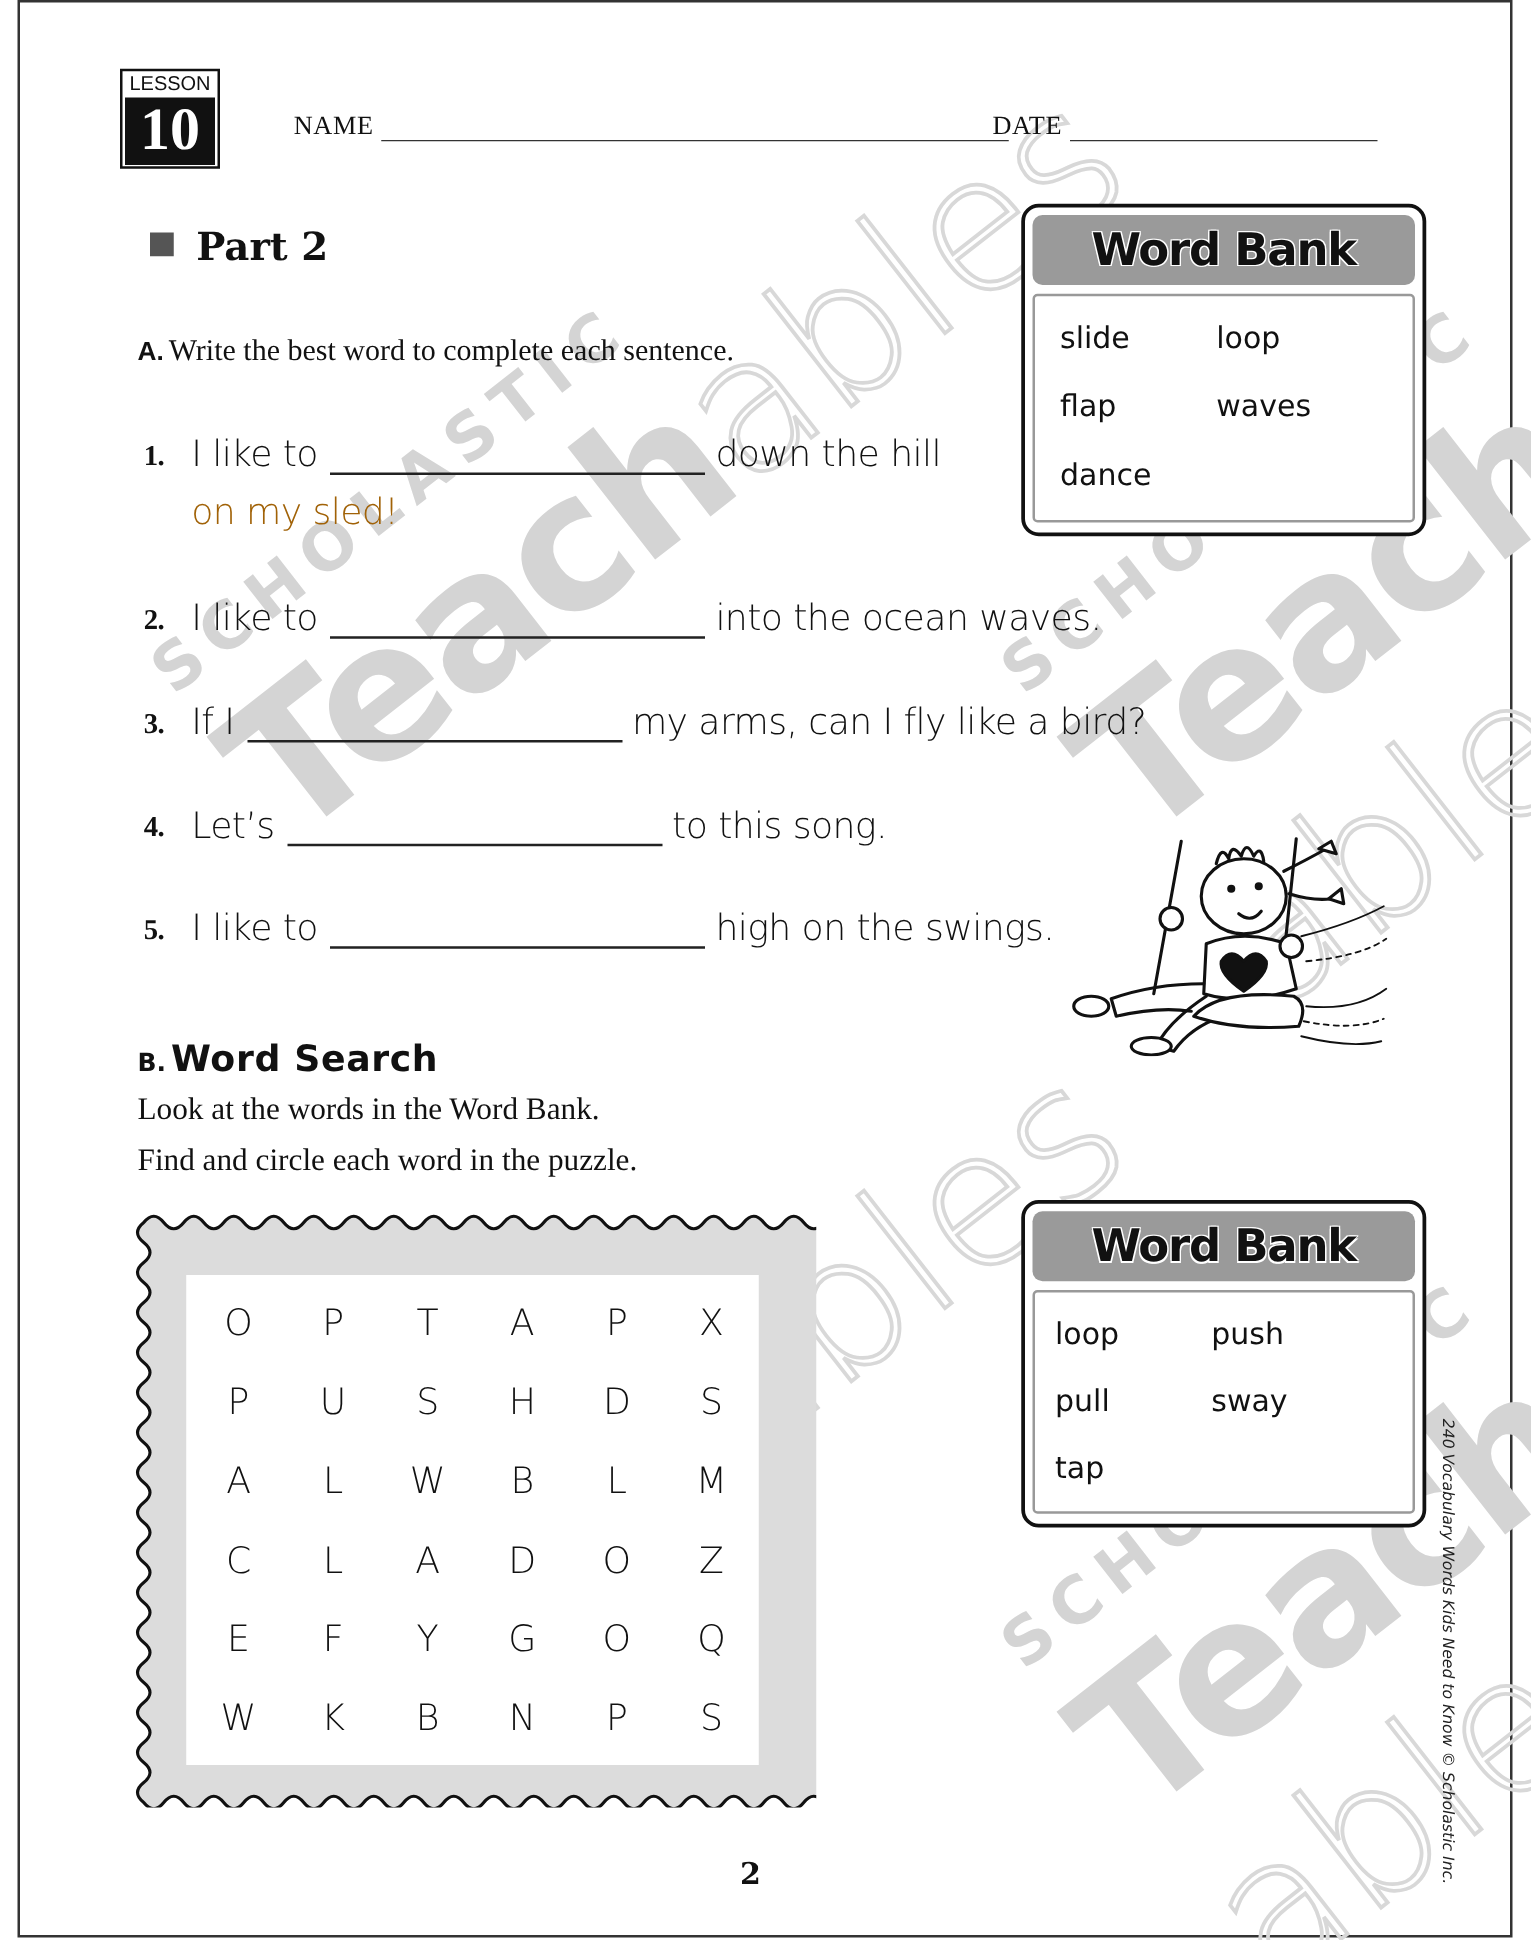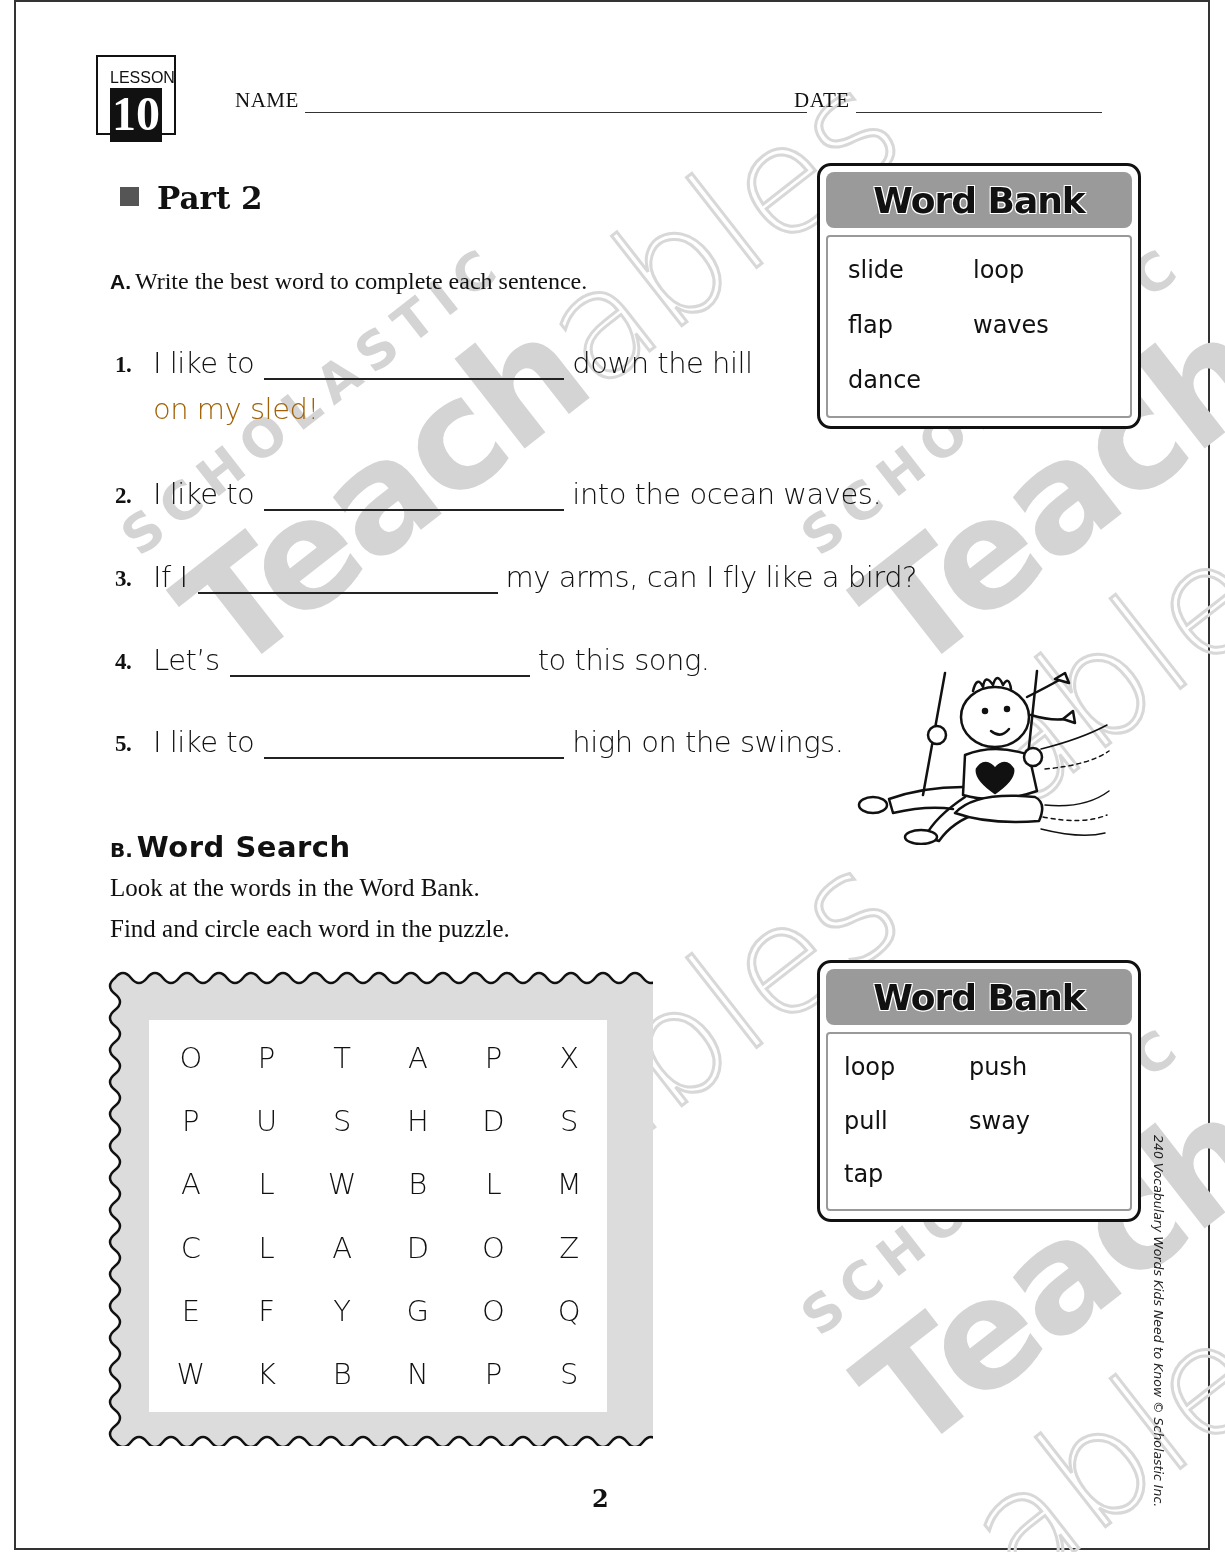--- a/index.html
+++ b/index.html
@@ -16,21 +16,21 @@
     .wm-block { position: absolute; transform: rotate(-38deg); transform-origin: left top; color: #d4d4d4; }
     .wm-scholastic { font-family: "DejaVu Sans", sans-serif; font-weight: bold; font-size: 52px; letter-spacing: 10px; }
     .wm-teach { font-family: "DejaVu Sans", sans-serif; font-weight: bold; font-size: 150px; letter-spacing: -4px; display: inline-block; }
     .wm-ables { font-family: "DejaVu Sans", sans-serif; font-weight: 200; font-size: 150px; color: transparent; -webkit-text-stroke: 3px #d8d8d8; display: inline-block; }
 
     .content { position: absolute; inset: 0; z-index: 1; }
 
     
     .lesson-badge {
       position: absolute; left: 96px; top: 55px; width: 80px; height: 80px;
-      border: 2px solid #111; background: #fff; padding: 12px;
+      border: 2px solid #111; background: #fff; padding: 2px;
     }
     .lesson-label { font-family: "Liberation Sans", sans-serif; font-size: 16px; text-align: center; line-height: 18px; letter-spacing: 0px; color: #111; }
     .lesson-number {
       background: #111; color: #fff; font-family: "Liberation Serif", serif; font-weight: bold;
       font-size: 48px; line-height: 52px; text-align: center; height: 54px; margin-top: 1px;
     }
 
     .name-line { position: absolute; left: 203px; top: 88px; display: flex; align-items: flex-end; margin-left: 32px; }
     .field-label { font-family: "Liberation Serif", serif; font-size: 21px; color: #111; letter-spacing: 0.5px; }
     .field-line { display: inline-block; border-bottom: 1.5px solid #333; height: 20px; margin-left: 6px; }

